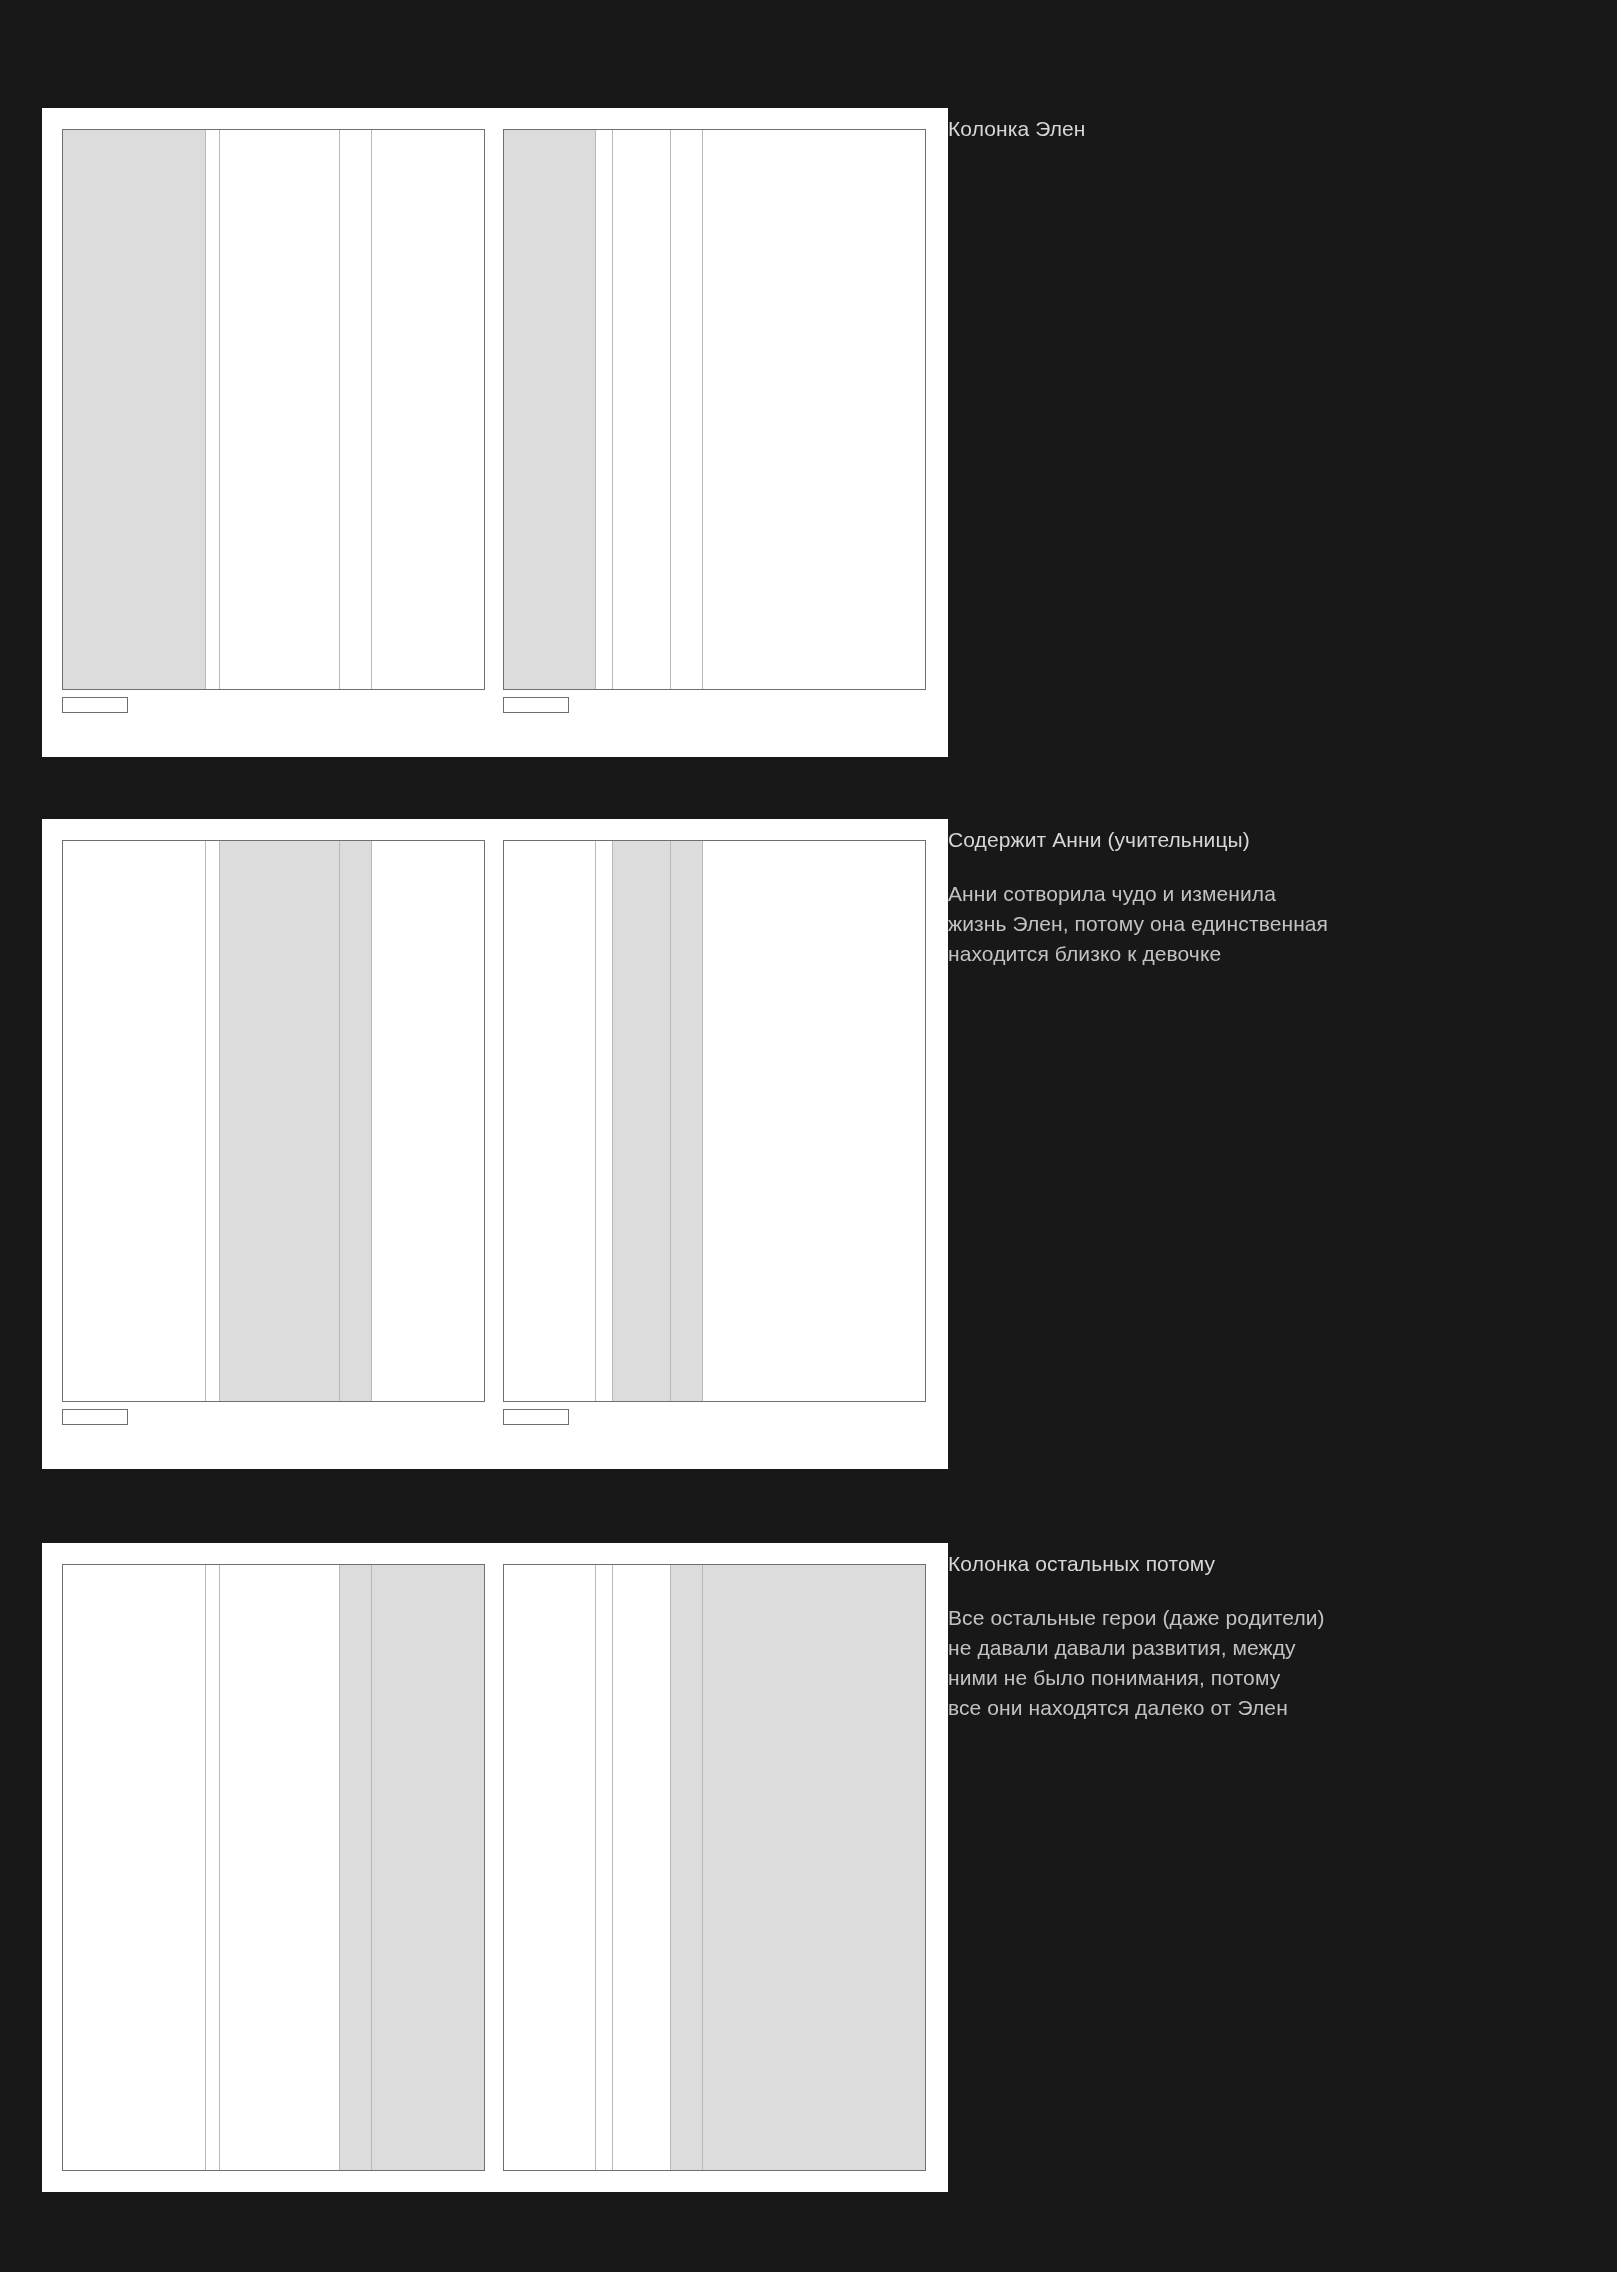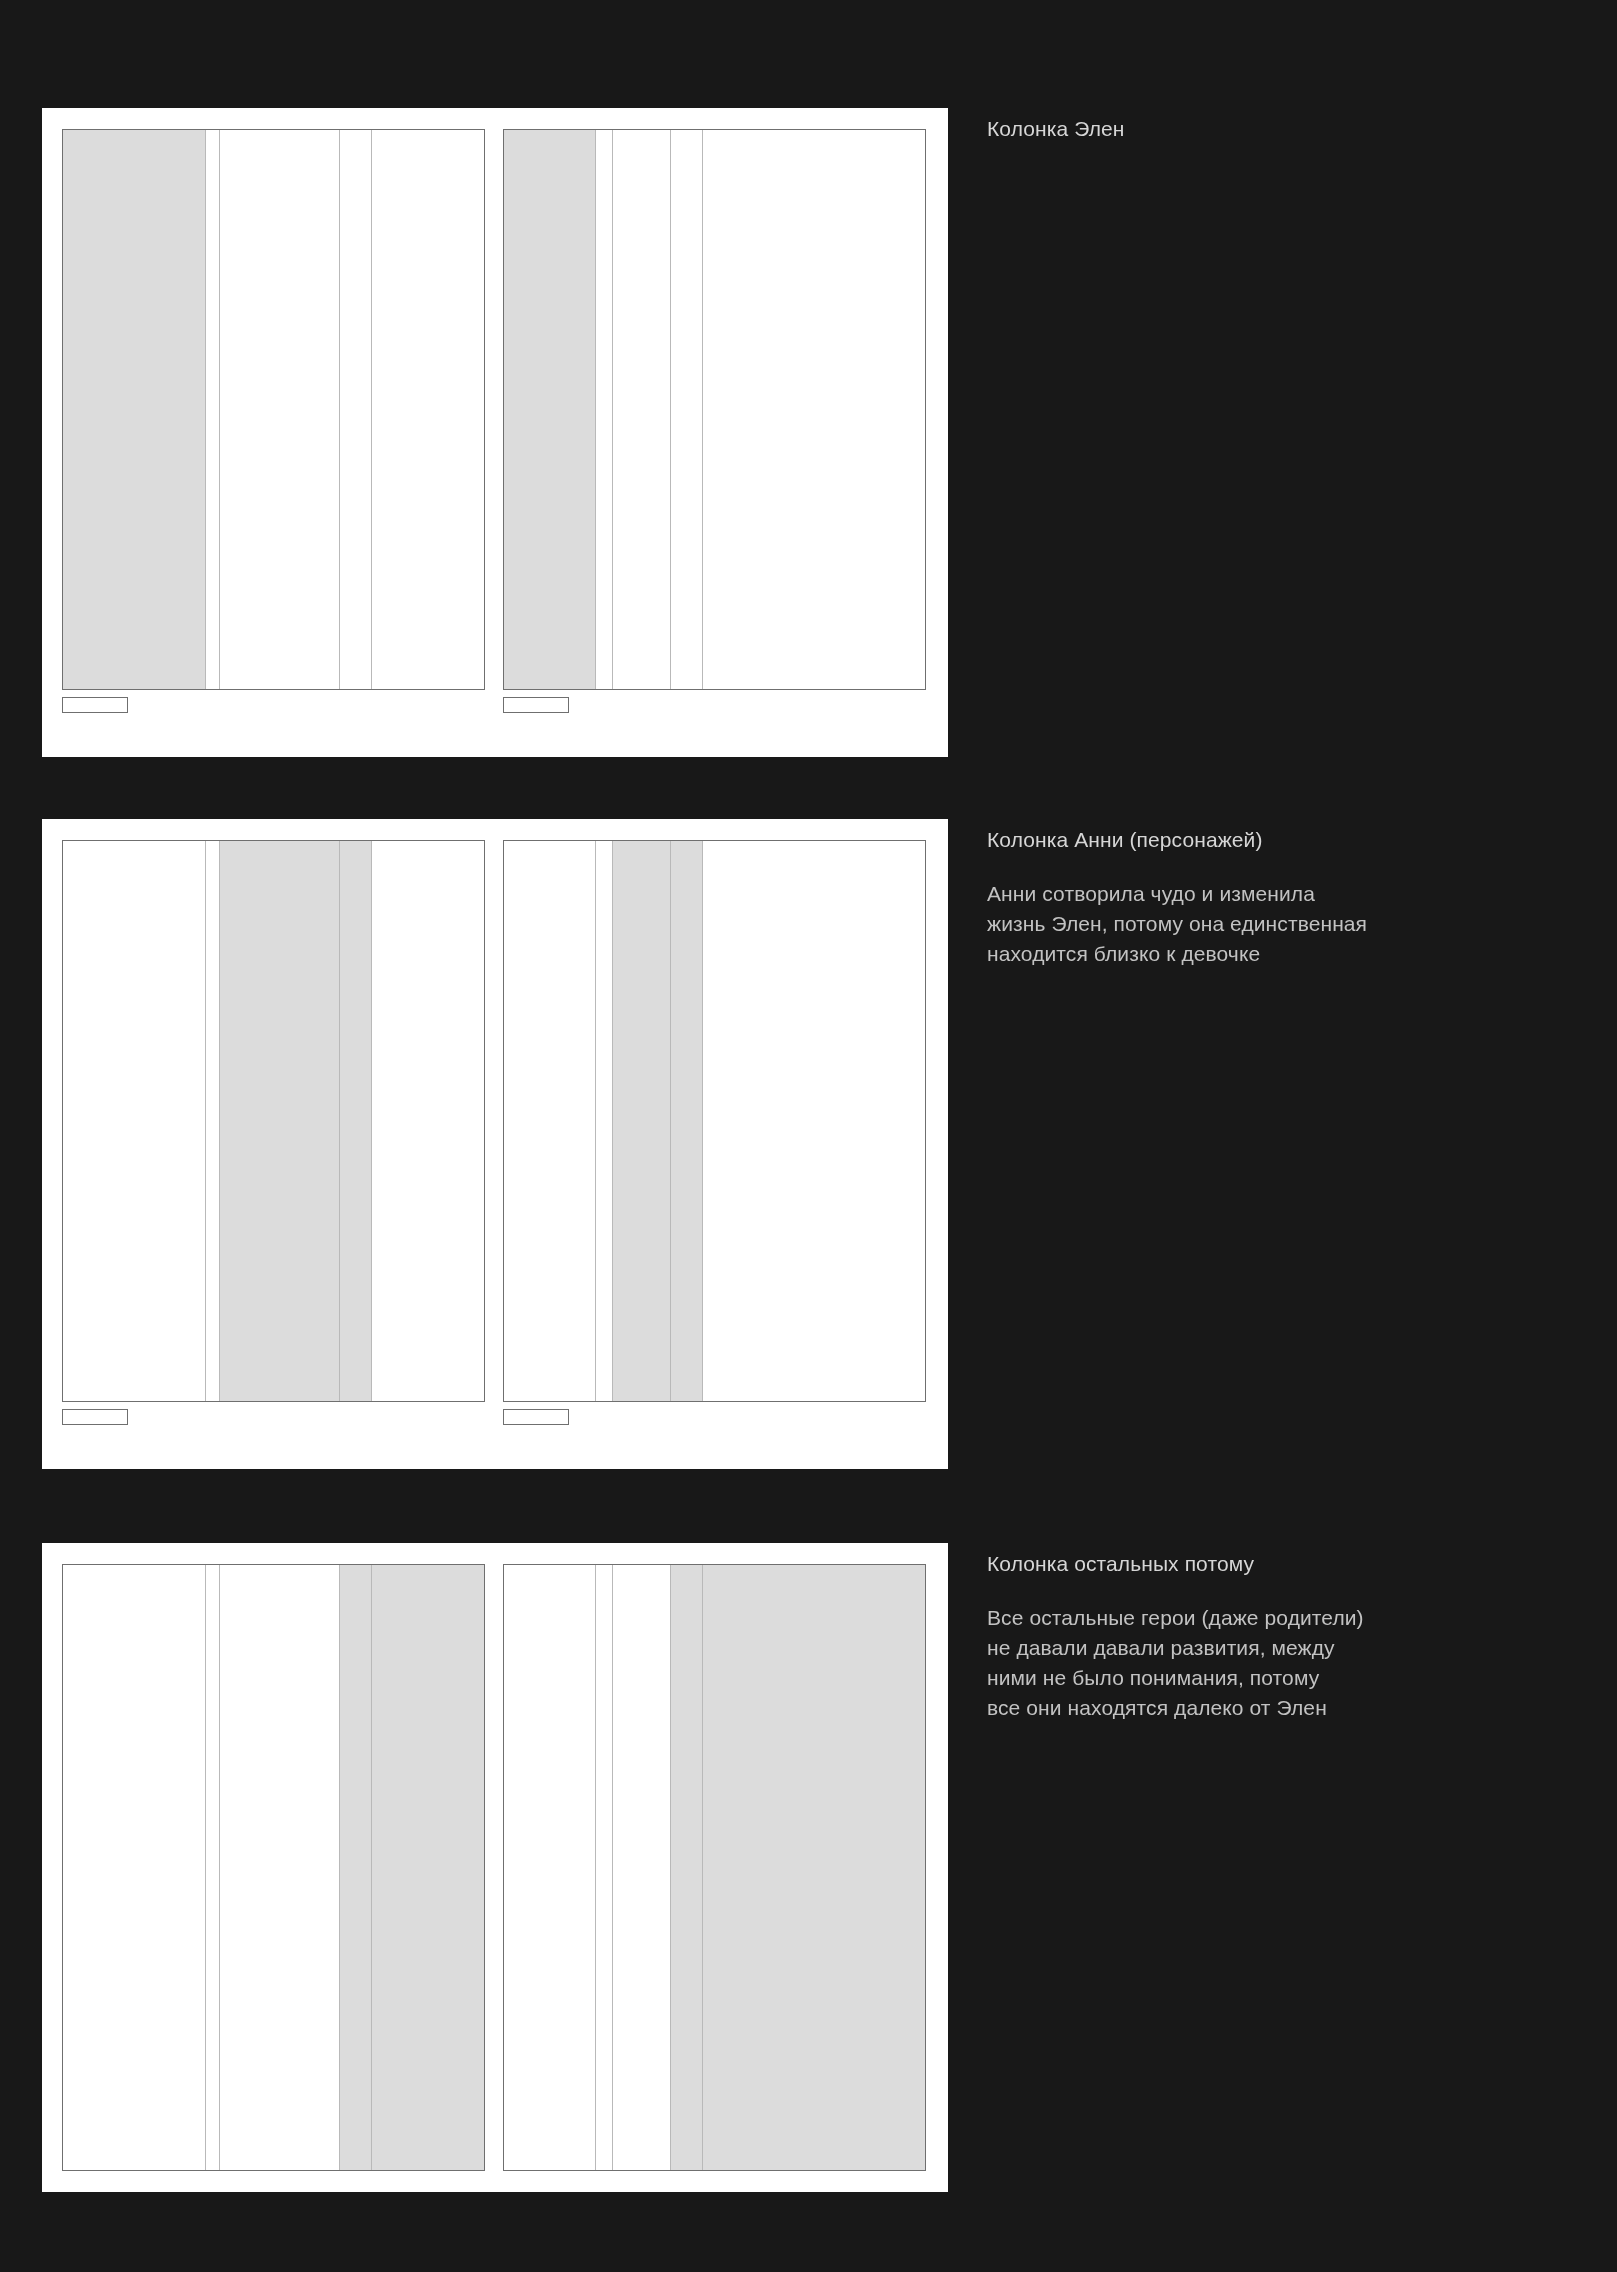--- a/index.html
+++ b/index.html
@@ -69,21 +69,20 @@
     border:0.8px solid var(--col-border);
     height:17px;
     margin-top:6.7px;
     background:#fff;
   }
   .footer-spacer{height:0;}
 
   
   .notes{
     flex:0 0 auto;
-    padding-left:39px;
     padding-top:8.4px;
   }
   .note-title{
     color:var(--title);
     font-size:21px;
     line-height:1.25;
     letter-spacing:0.1px;
     white-space:nowrap;
   }
   .note-body{
@@ -170,21 +169,21 @@
           <div class="col filled" style="flex:0 0 32px"></div>
           <div class="col" style="flex:1 1 auto"></div>
         </div>
         <div class="footer-box" style="width:66px"></div>
       </div>
 
     </div>
   </div>
 
   <div class="notes">
-    <div class="note-title">Колонка Анни (персонажей)</div>
+    <div class="note-title">Содержит Анни (учительницы)</div>
     <div class="note-body">Анни сотворила чудо и изменила
 жизнь Элен, потому она единственная
 находится близко к девочке</div>
   </div>
 </div>
 
 <div class="panel" id="panel-3">
 
   <div class="spread">
     <div class="spread-inner">

